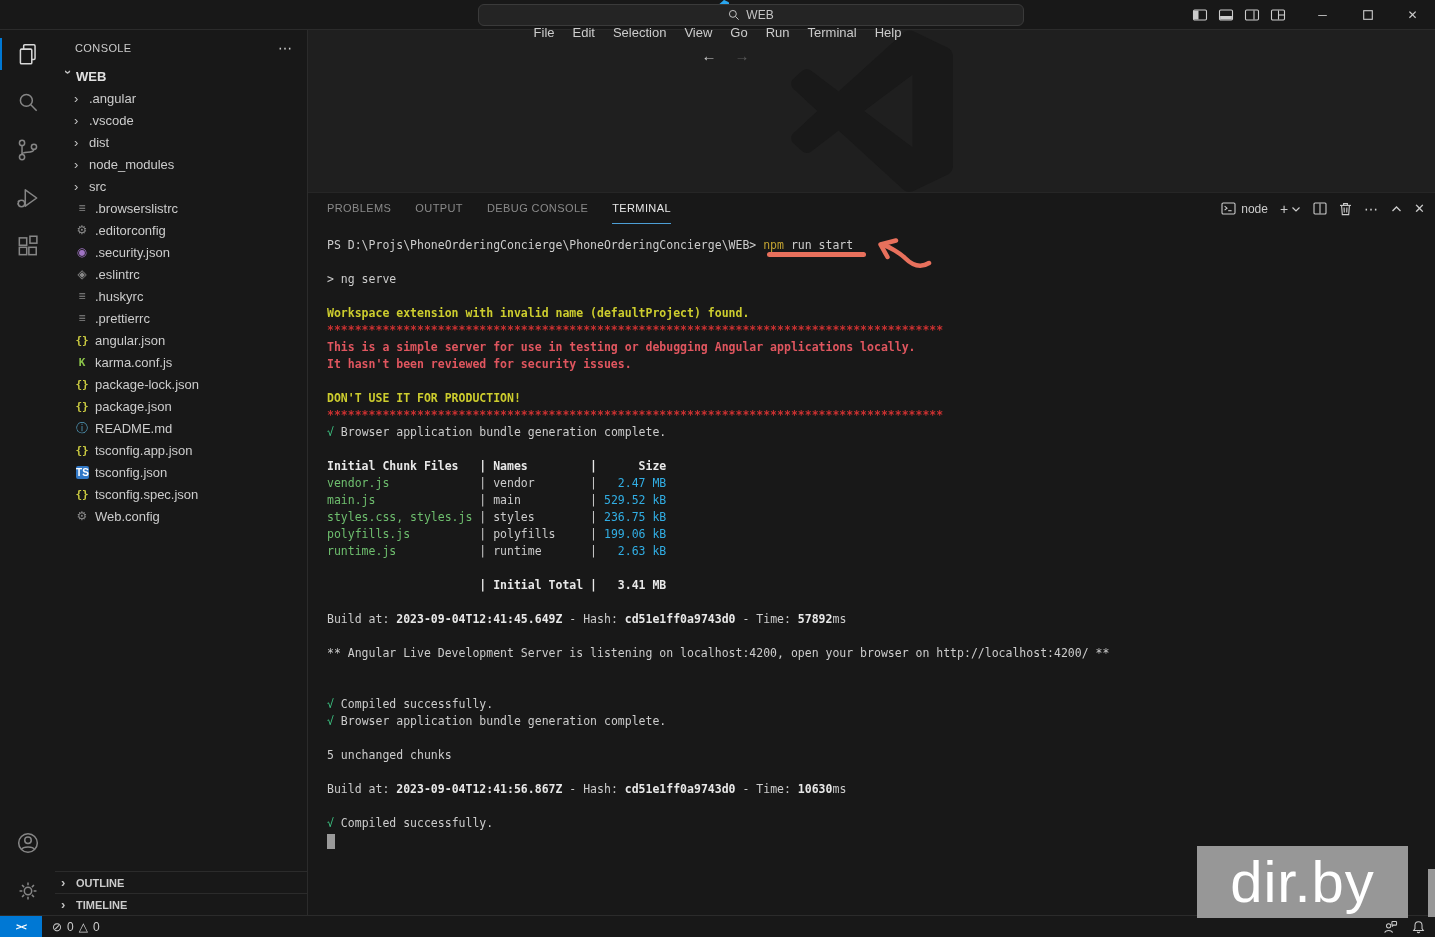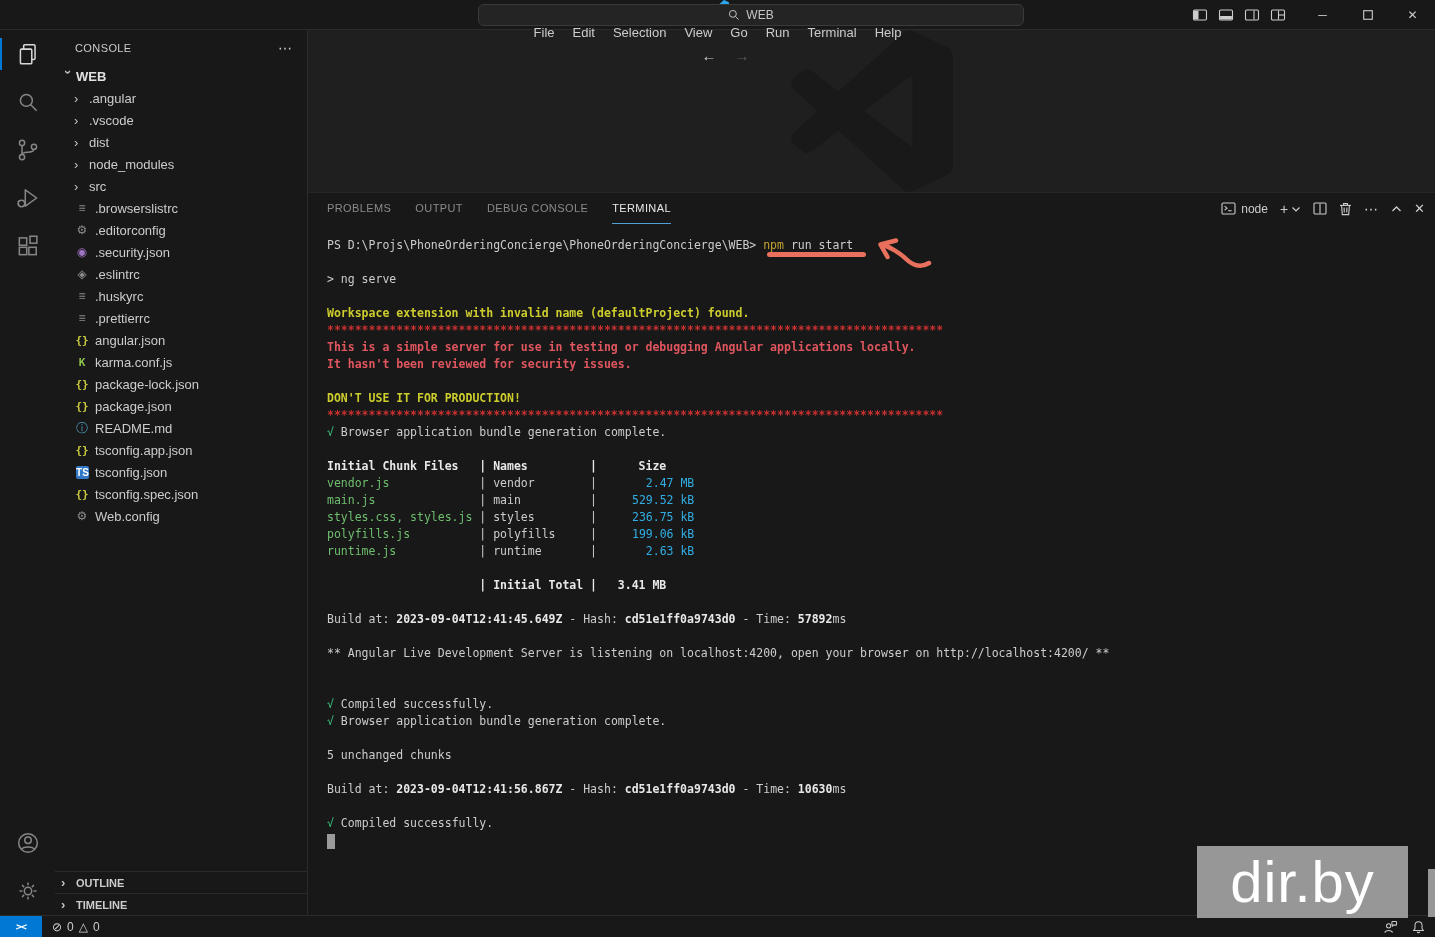--- a/index.html
+++ b/index.html
@@ -71,21 +71,21 @@
     font-family:"DejaVu Sans Mono","Liberation Mono", monospace;
     font-size:11.5px; line-height:17px; }
   .t-line { height:17px; white-space:pre; }
   .seg-fg    { color:#cccccc; }
   .seg-cmd   { color:#c0a131; }
   .seg-warn  { color:#cdcd2e; font-weight:bold; }
   .seg-err   { color:#e0565f; font-weight:bold; }
   .seg-ast   { color:#cd3131; font-weight:bold; letter-spacing:0; }
   .seg-check { color:#3cc382; }
   .seg-file  { color:#6ebe6e; }
-  .seg-size  { color:#31aee4;margin-left:28px; }
+  .seg-size  { color:#31aee4; }
   .seg-bold  { color:#e8e8e8; font-weight:bold; }
   .seg-cursor{ display:inline-block; width:8px; height:15px; background:#9a9a9a; vertical-align:-2px; }
   
   .statusbar { height:22px; background:#181818; border-top:1px solid #2b2b2b;
     display:flex; align-items:center; font-size:12px; position:relative; }
   .remote-btn { width:42px; height:22px; background:#0078d4; color:#fff; display:flex;
     align-items:center; justify-content:center; font-size:10px; font-weight:bold; cursor:pointer; }
   .remote-glyph { transform:skewX(-8deg); letter-spacing:-1px; font-family:"DejaVu Sans Mono",monospace; }
   .problems-group { margin-left:10px; display:flex; align-items:center; gap:5px; color:#cccccc; cursor:pointer; }
   .prob-ico { font-size:12px; }

